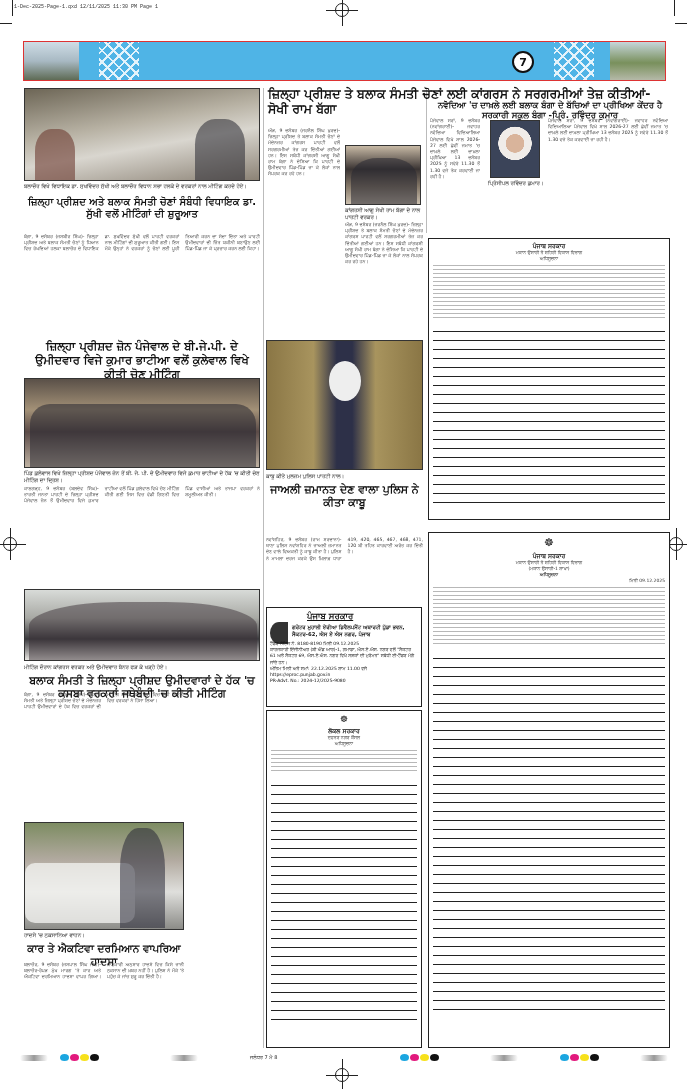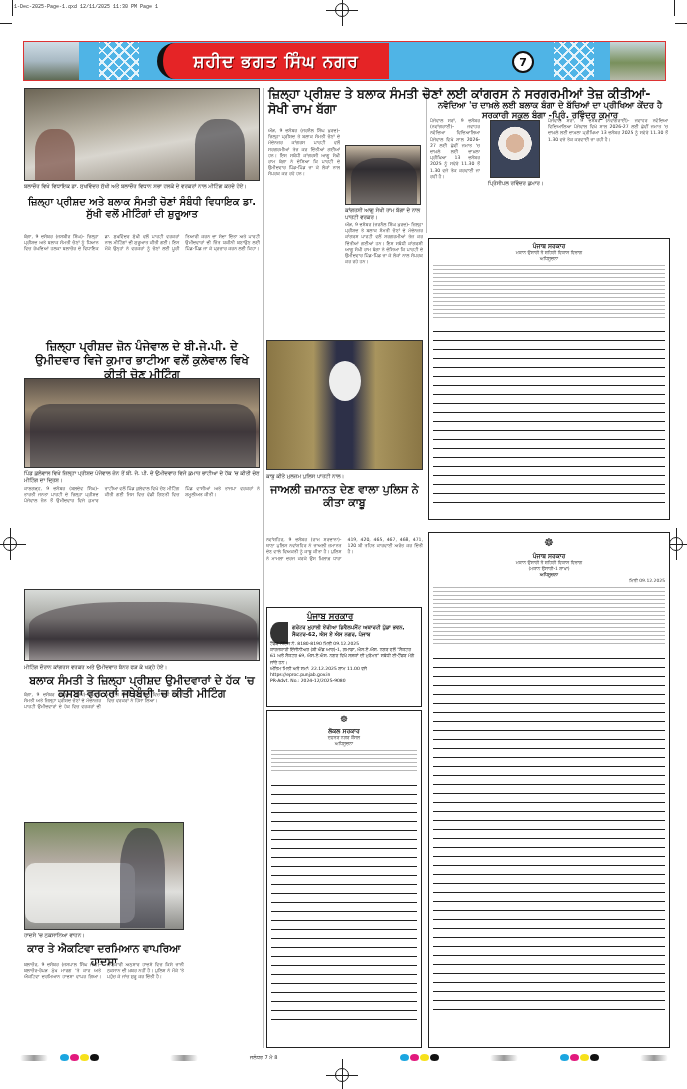--- a/index.html
+++ b/index.html
@@ -70,23 +70,20 @@
 <div class="crop" style="right:0;top:23px;width:12px;height:1px"></div>
 <div class="reg" style="left:335px;top:3px"></div>
 <div class="reg" style="left:335px;top:1068px"></div>
 <div class="reg" style="left:3px;top:537px"></div>
 <div class="reg" style="left:669px;top:537px"></div>
 
 <header class="masthead">
   <div class="mh-photo left"></div>
   <div class="mh-pattern" style="left:75px"></div>
   <div class="mh-pattern" style="left:530px"></div>
-  <div class="mh-title">
-      <span>ਸ਼ਹੀਦ ਭਗਤ ਸਿੰਘ ਨਗਰ</span>
-    </div>
   <div class="mh-page">7</div>
   <div class="mh-photo right"></div>
 </header>
 
 <div class="col-rule" style="left:263px;top:88px;height:960px"></div>
 <div class="col-rule" style="left:426px;top:88px;height:145px"></div>
 
 <div class="photo meeting1" style="left:24px;top:88px;width:236px;height:93px">
   <div class="figure" style="left:10px;top:40px;width:40px;height:55px;background:rgba(110,60,50,.6)"></div>
   <div class="figure" style="left:170px;top:30px;width:50px;height:63px"></div>

